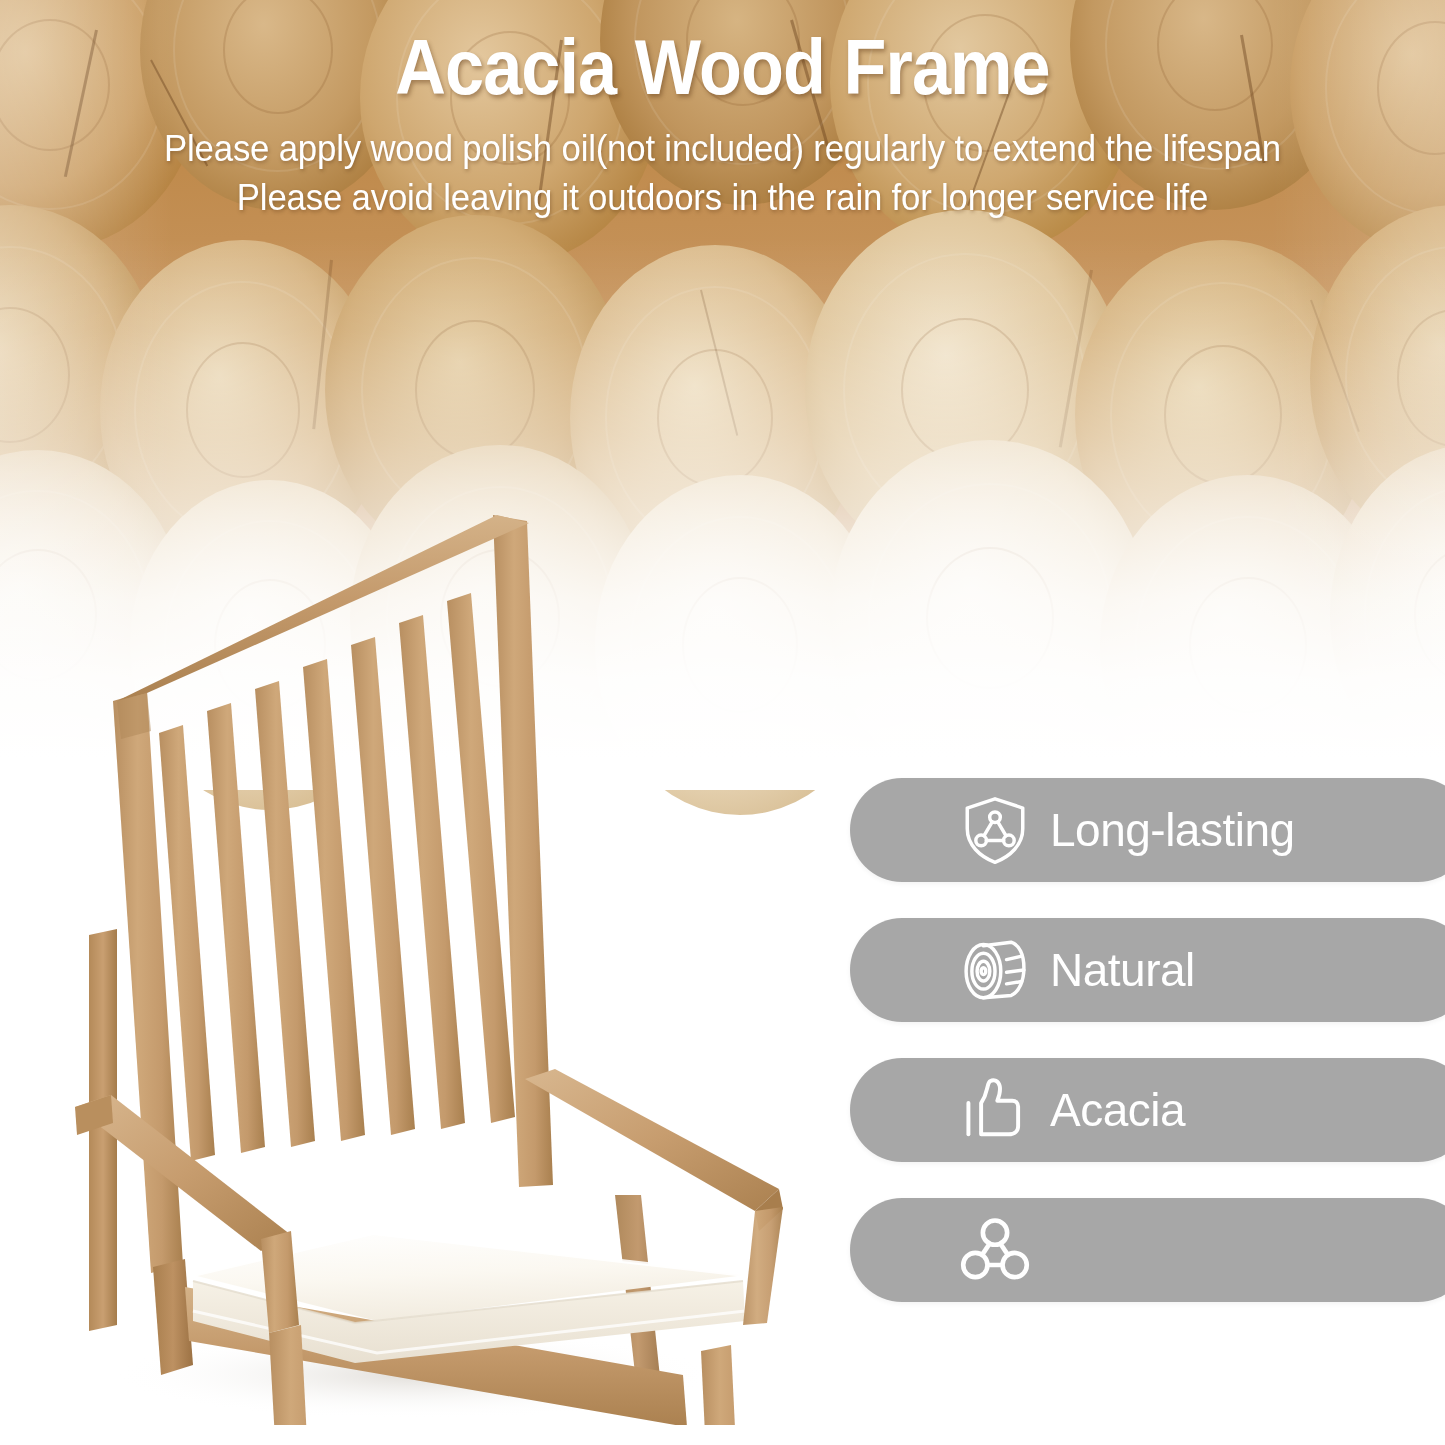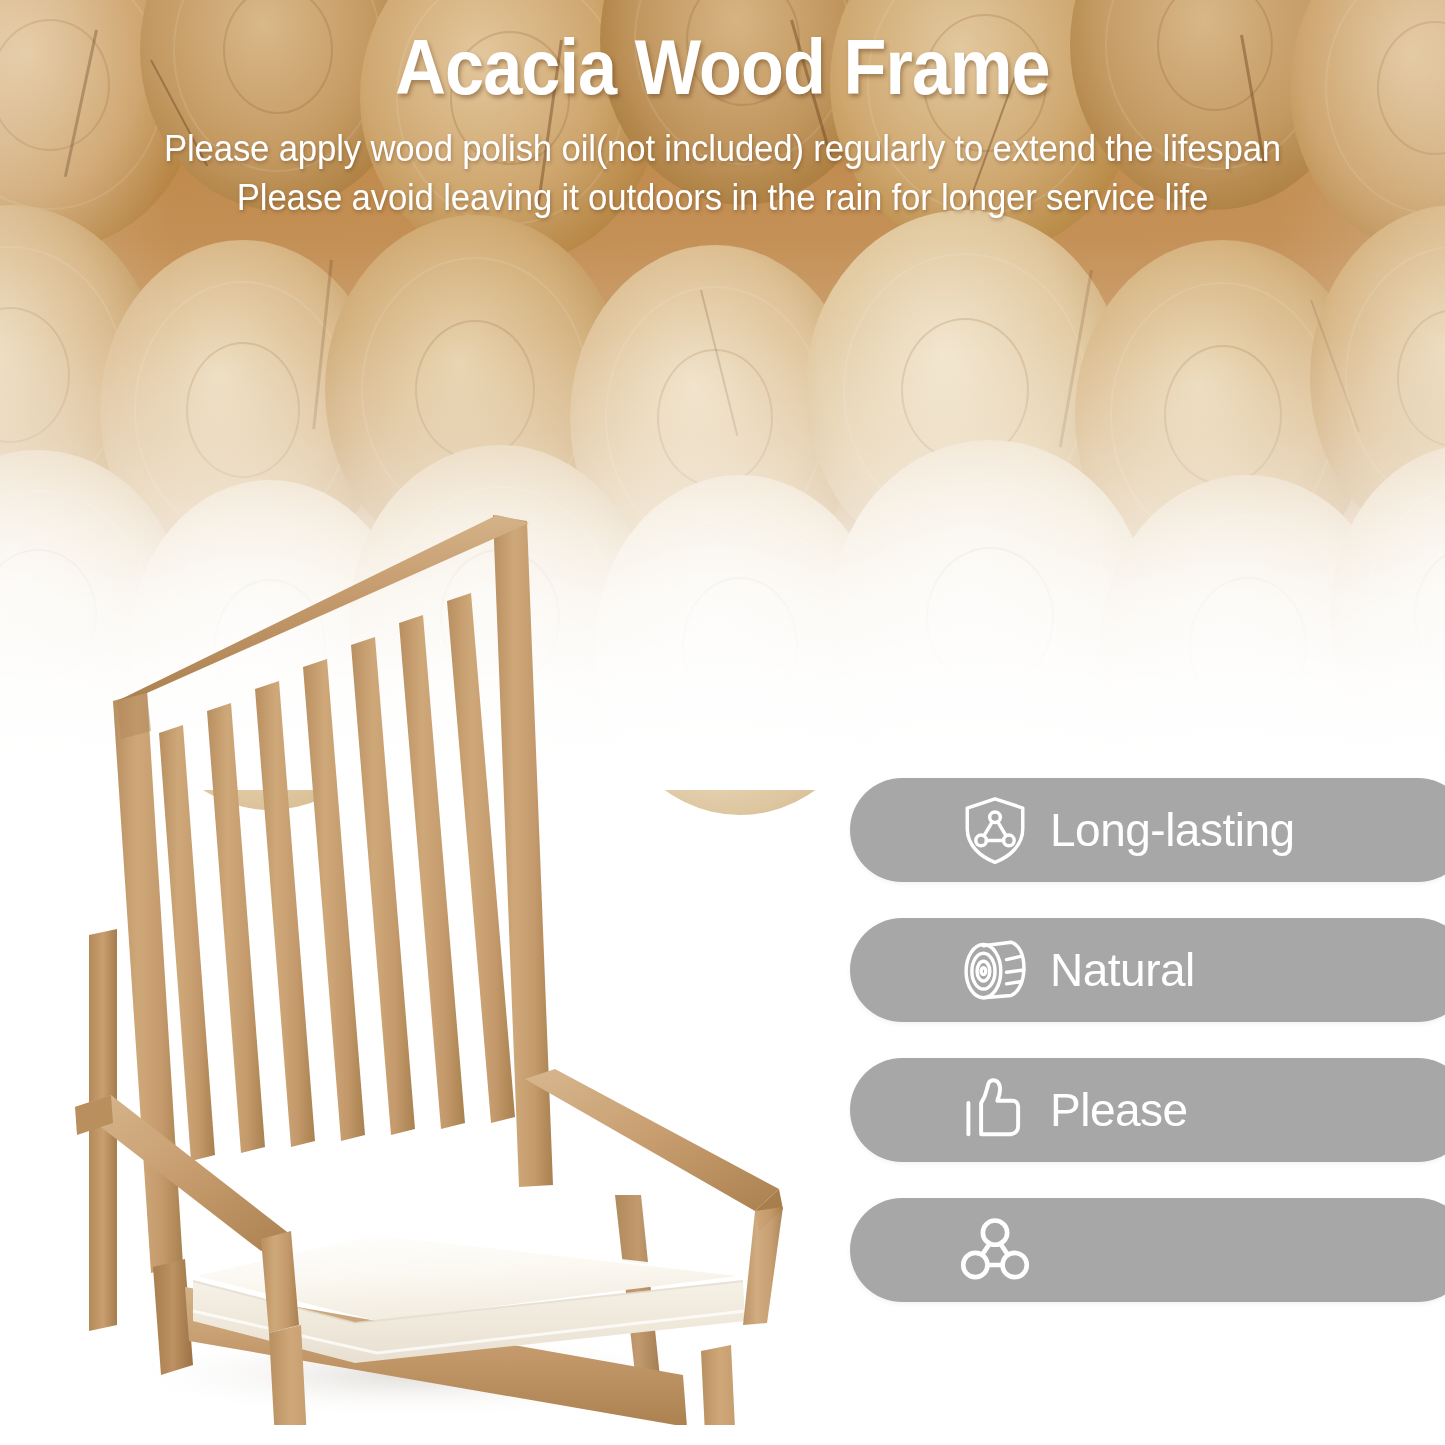--- a/index.html
+++ b/index.html
@@ -394,21 +394,21 @@
     <div class="pill">
       <span class="pill-icon">
         <svg width="74" height="74" viewBox="0 0 64 64" fill="none" stroke="#ffffff" stroke-width="3.4" stroke-linecap="round" stroke-linejoin="round">
 
           <path d="M9 26 L9 53"></path>
 
           <path d="M20 26 L20 53 L44 53 C49 53 52 50 52 46 L52 29 C52 26 50 24 47 24 L34 24
                    C36 19 37 15 36 11 C35 7 31 5 28 7 C26 8 26 11 25 14 C24 19 22 23 20 26 Z"></path>
         </svg>
       </span>
-      <span class="pill-label">Please</span>
+      <span class="pill-label">Acacia</span>
     </div>
 
     <div class="pill">
       <span class="pill-icon">
         <svg width="74" height="74" viewBox="0 0 64 64" fill="none" stroke="#ffffff" stroke-width="4" stroke-linecap="round" stroke-linejoin="round">
           <circle cx="32" cy="17" r="10.5"></circle>
           <circle cx="15" cy="45" r="10.5"></circle>
           <circle cx="49" cy="45" r="10.5"></circle>
           <path d="M27 27 L21 36"></path>
           <path d="M37 27 L43 36"></path>

